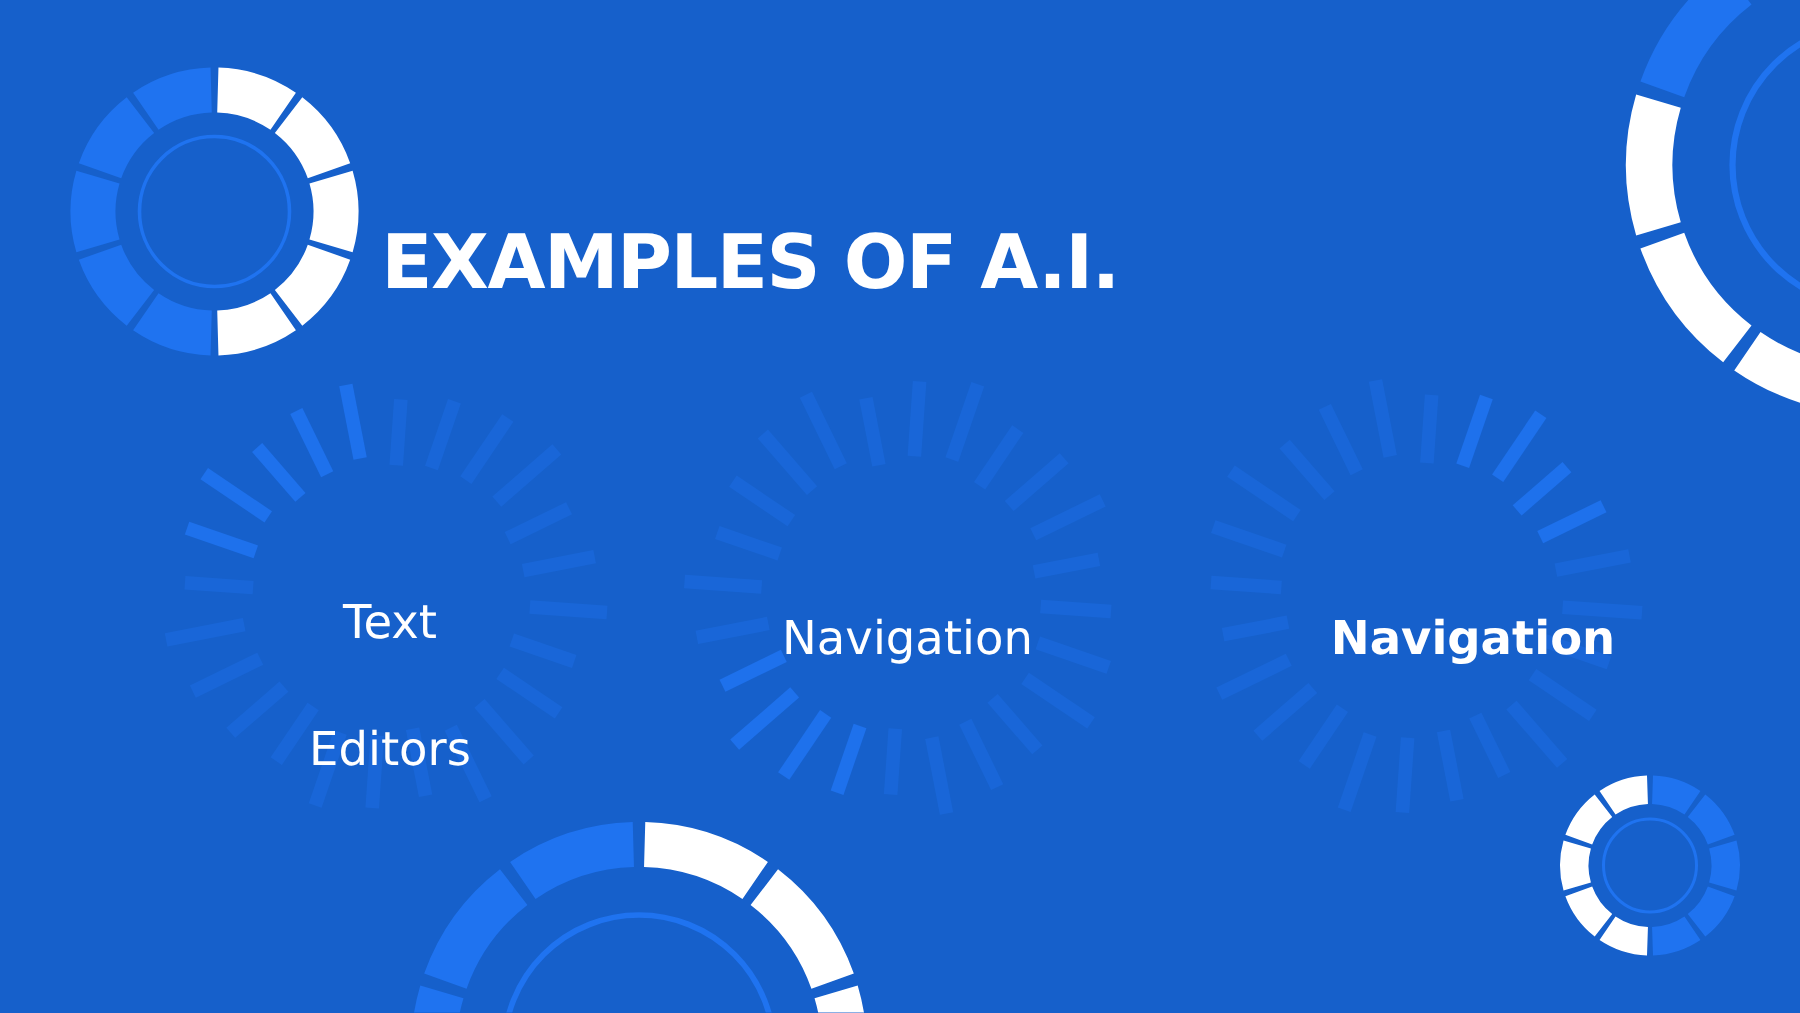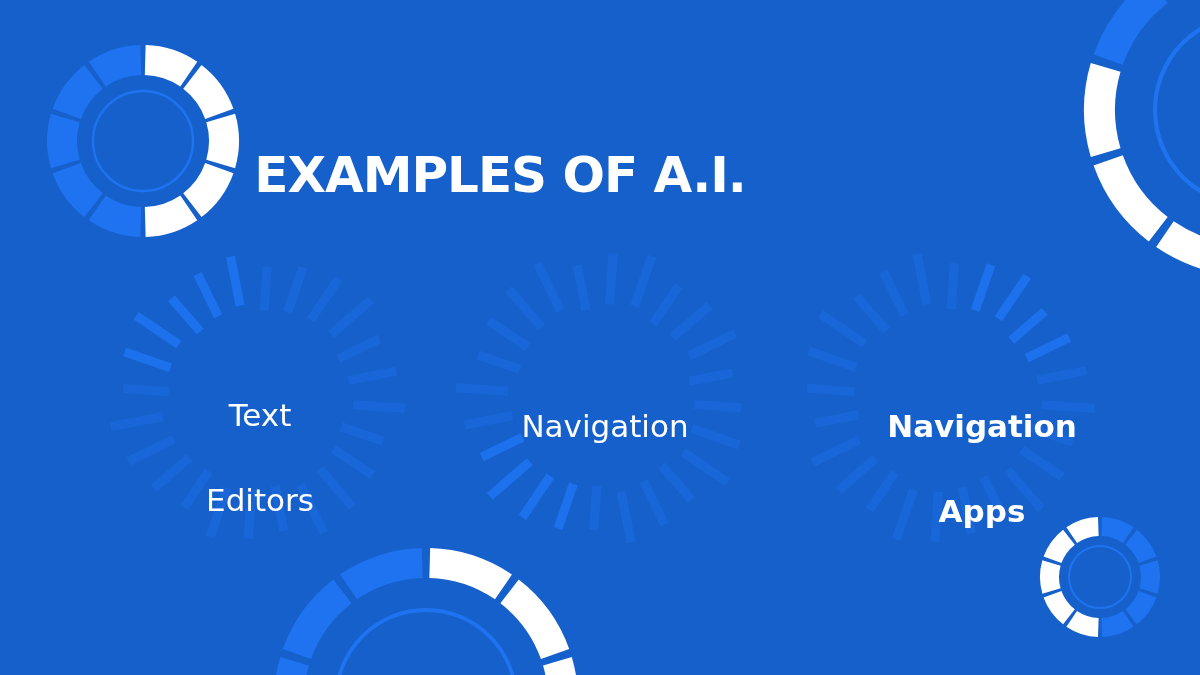--- a/index.html
+++ b/index.html
@@ -169,15 +169,14 @@
 
   <div class="item" style="left:110px; top:349px;">
     <span>Text</span>
     <span>Editors</span>
   </div>
   <div class="item" style="left:455px; top:360px;">
     <span>Navigation</span>
   </div>
   <div class="item" style="left:832px; top:360px;font-weight:bold;">
     <span>Navigation</span>
-    <span>Apps</span>
   </div>
 </div>
 
 </body></html>

